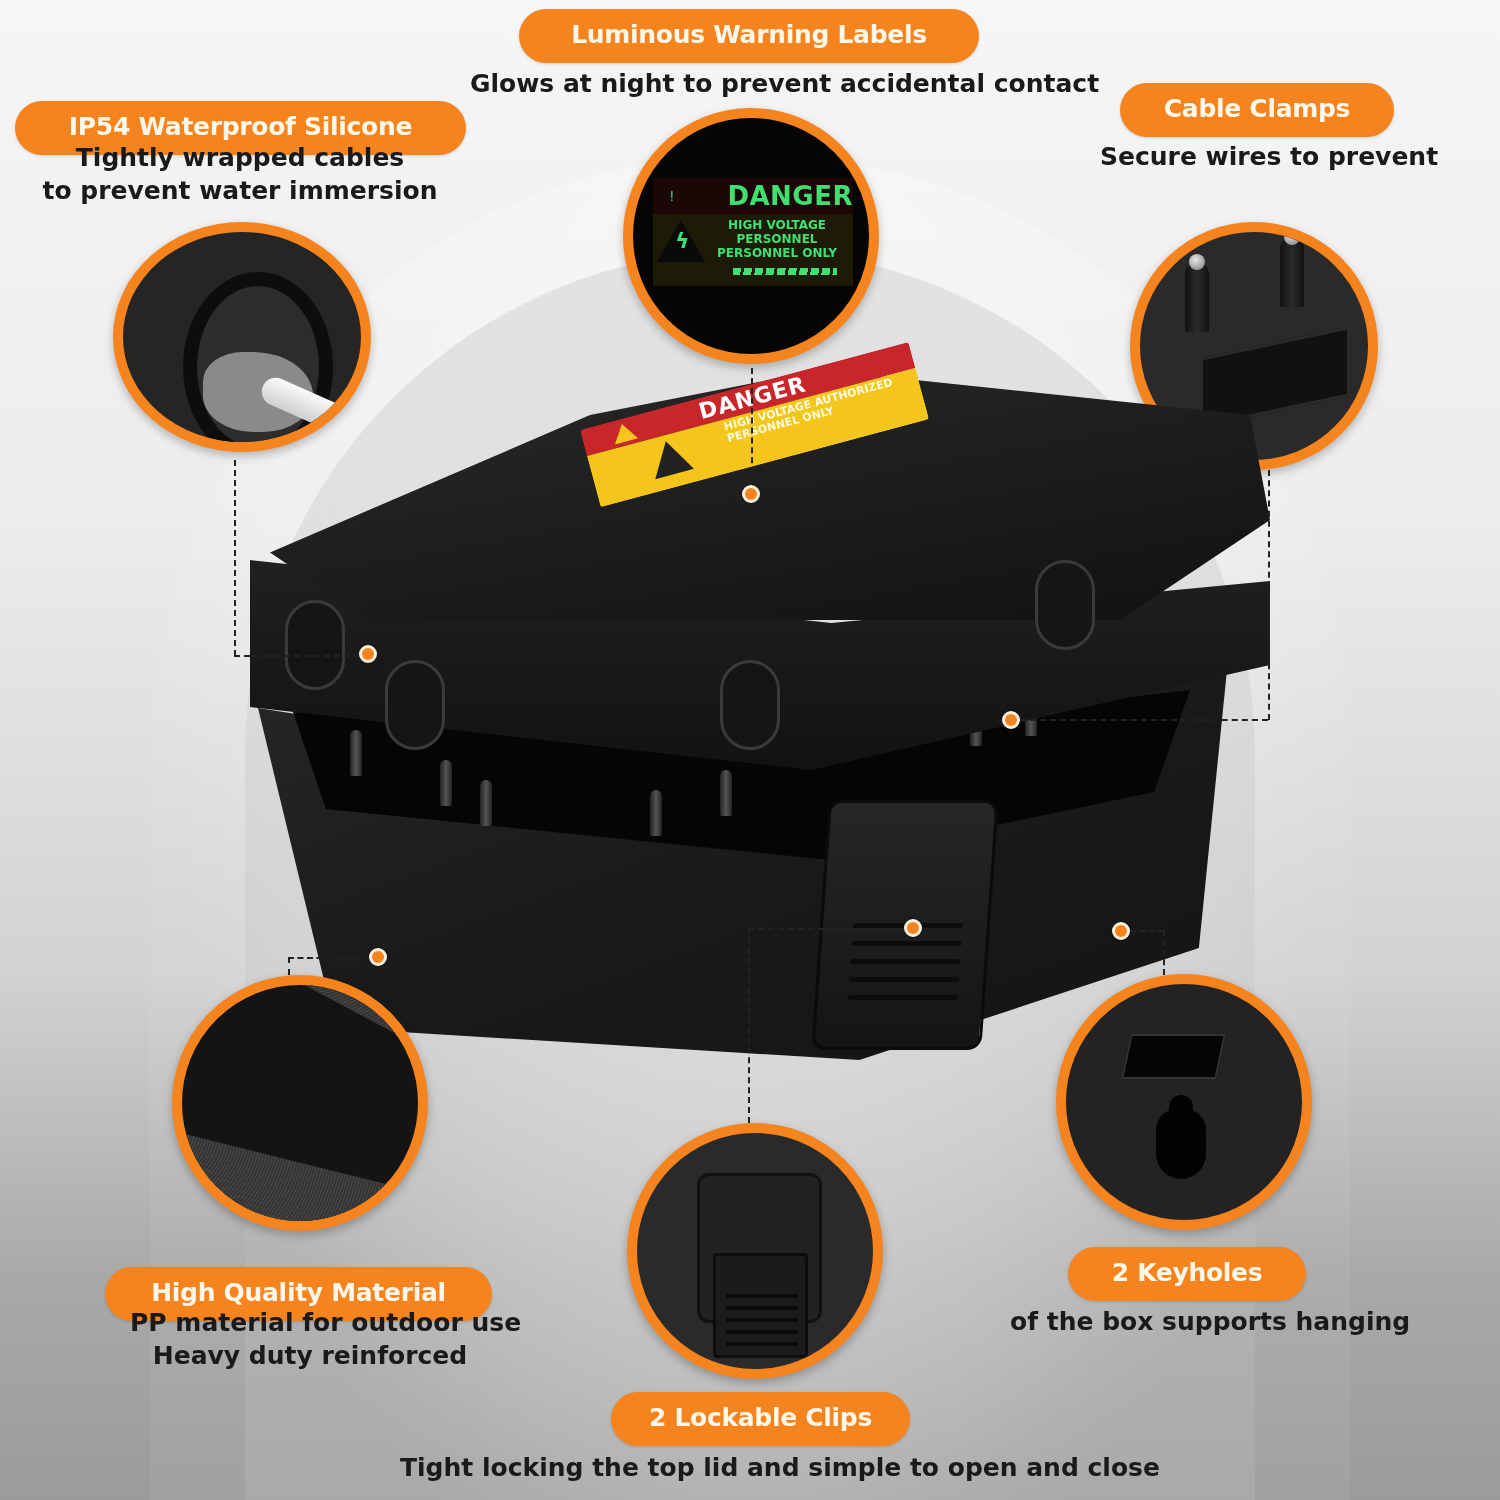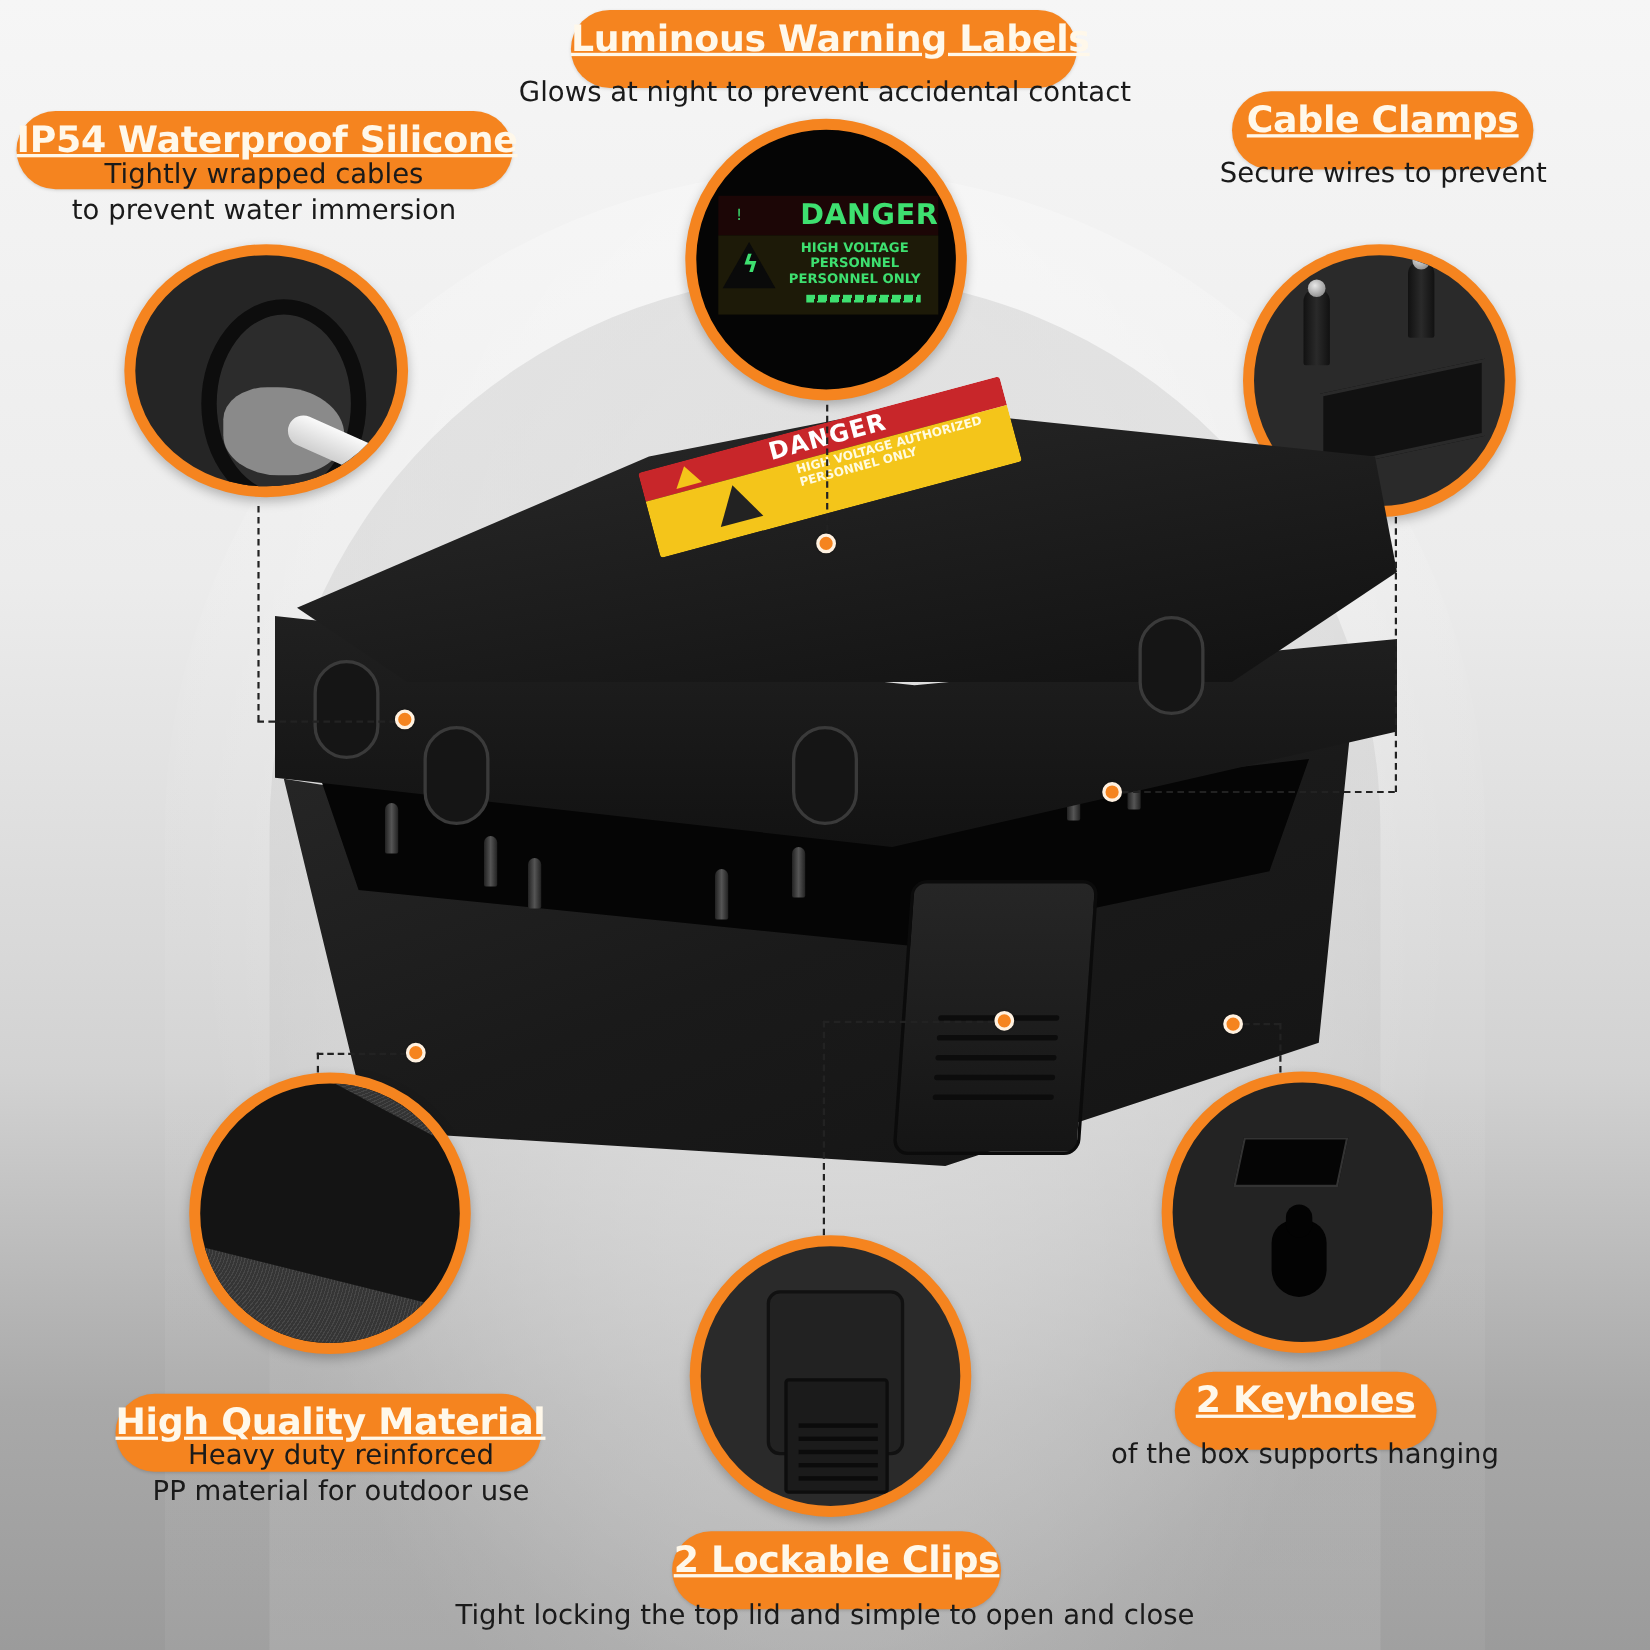--- a/index.html
+++ b/index.html
@@ -15,28 +15,27 @@
     background: radial-gradient(ellipse at 50% 35%, rgba(255,255,255,0.55), rgba(255,255,255,0.05) 70%);
   }
   .bg-arch-inner {
     position: absolute; left: 245px; top: 250px; width: 1010px; height: 1300px;
     border-radius: 505px 505px 0 0;
     background: radial-gradient(ellipse at 50% 40%, rgba(220,220,220,0.9), rgba(190,190,190,0.3) 80%);
   }
   .pill {
     position: absolute; background: #f5841f; color: #fff8ea;
     border-radius: 40px; font-weight: bold; text-align: center;
-    font-size: 33px; line-height: 52px; height: 71px; letter-spacing: -0.3px;
+    font-size: 25px; line-height: 52px; height: 54px; letter-spacing: -0.3px;
     box-shadow: 0 1px 3px rgba(0,0,0,0.15);
     white-space: nowrap;
-    text-decoration: underline;
   }
   .desc {
     position: absolute; color: #1a1a1a; text-align: center;
-    font-size: 25px; line-height: 33px; white-space: nowrap;
+    font-size: 25px; line-height: 33px; white-space: nowrap; font-weight: bold;
   }
   .circle {
     position: absolute; border-radius: 50%;
     border: 10px solid #f5841f; overflow: hidden;
     box-shadow: 0 4px 10px rgba(0,0,0,0.25);
     background: #1c1c1c;
   }
   .dash-v { position: absolute; border-left: 2px dashed #222; width: 0; }
   .dash-h { position: absolute; border-top: 2px dashed #222; height: 0; }
   .dot {
@@ -215,22 +214,22 @@
 <div class="dash-h" style="left:1130px; top:930px; width:34px;"></div>
 <div class="dash-v" style="left:1163px; top:930px; height:45px;"></div>
 <div class="dot" style="left:1112px; top:922px;"></div>
 
 <div class="circle" style="left:172px; top:975px; width:256px; height:256px; background:#141414;">
   <div class="texture-band" style="left:60px; top:-60px; width:300px; height:100px; transform: rotate(28deg); background: repeating-radial-gradient(circle at 3px 3px, #454545 0 1px, #343434 1px 3px);"></div>
   <div class="texture-band" style="left:-40px; top:180px; width:320px; height:120px; transform: rotate(14deg); background: repeating-radial-gradient(circle at 3px 3px, #474747 0 1px, #353535 1px 3px);"></div>
 </div>
 <div class="pill" style="left:105px; top:1250px; width:387px;margin-top:17px;">High Quality Material</div>
 <div class="desc" style="left:130px; top:1306px; width:360px;">
+  <div>PP material for outdoor use</div>
   <div>Heavy duty reinforced</div>
-  <div>PP material for outdoor use</div>
 </div>
 
 <div class="circle" style="left:627px; top:1123px; width:256px; height:256px; background:#2a2a2a;">
   <div class="latch"></div>
   <div class="latch-lower">
     <div class="rib" style="top:38px;"></div>
     <div class="rib" style="top:50px;"></div>
     <div class="rib" style="top:62px;"></div>
     <div class="rib" style="top:74px;"></div>
     <div class="rib" style="top:86px;"></div>

